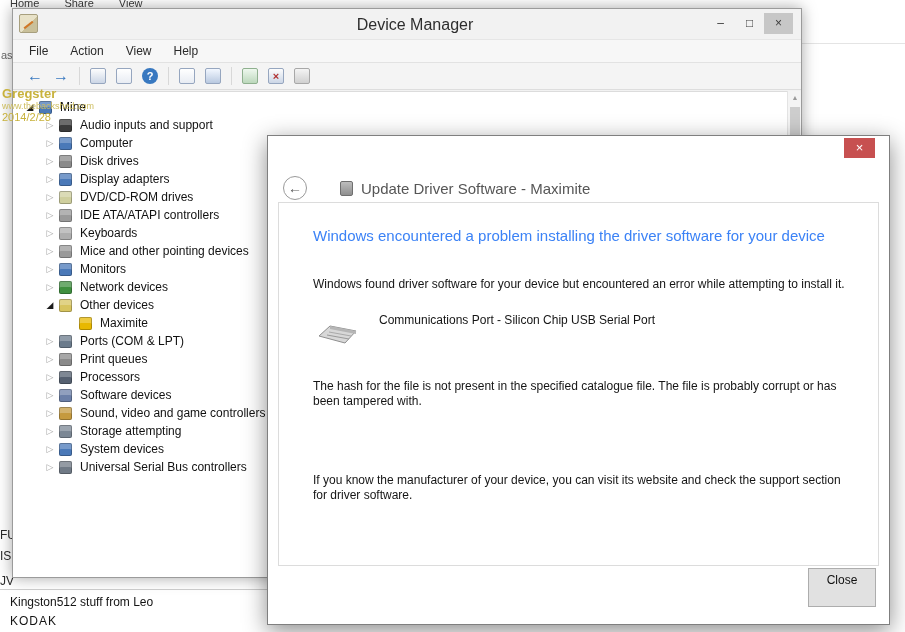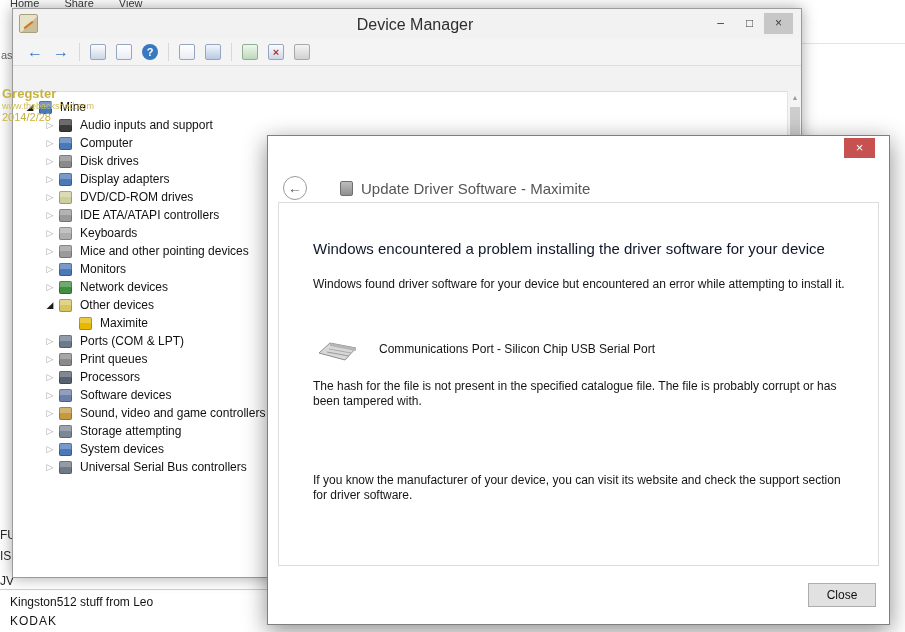--- a/index.html
+++ b/index.html
@@ -77,29 +77,29 @@
   }
   .dlg-close { position:absolute; top:2px; right:14px; width:31px; height:20px; background:#c75050;
     color:#fff; font-size:13px; text-align:center; line-height:19px; }
   .dlg-back { position:absolute; left:15px; top:40px; width:24px; height:24px; border:1px solid #9a9a9a; border-radius:50%;
     color:#5a5a5a; font-size:14px; text-align:center; line-height:22px; background:#fff; }
   .dlg-title-icon { position:absolute; left:72px; top:45px; width:13px; height:15px;
     background:linear-gradient(#bdbdbd,#8f8f8f); border:1px solid #6f6f6f; border-radius:2px; }
   .dlg-title { position:absolute; left:93px; top:44px; font-size:15px; color:#565656; }
 
   .dlg-content { position:absolute; left:10px; right:10px; top:66px; bottom:58px; border:1px solid #dcdcdc; background:#fff; }
-  .dlg-heading { position:absolute; left:34px; top:37px; font-size:15px; color:#0f172a; white-space:nowrap; }
+  .dlg-heading { position:absolute; left:34px; top:24px; font-size:15px; color:#3b82f6; white-space:nowrap; }
   .dlg-para { position:absolute; left:34px; width:538px; font-size:12px; line-height:15px; color:#151515; }
   .dlg-para1 { top:74px; }
-  .dlg-device-row { position:absolute; left:36px; top:133px; display:flex; align-items:flex-end; }
+  .dlg-device-row { position:absolute; left:36px; top:116px; display:flex; align-items:flex-start; }
   .dlg-device-name { margin-left:18px; font-size:12px; color:#151515; position:relative; top:-6px; }
   .dlg-para2 { top:176px; }
   .dlg-para3 { top:270px; }
 
-  .dlg-close-btn { position:absolute; right:13px; bottom:17px; width:68px; height:24px;
+  .dlg-close-btn { position:absolute; right:13px; bottom:17px; width:68px; height:39px;
     background:#e1e1e1; border:1px solid #adadad; font-size:12px; color:#111; text-align:center; line-height:22px;
     font-family:"Liberation Sans", sans-serif; }
 </style>
 </head>
 <body>
 
 <div class="bg-tabs">
   <span>Home</span>
   <span>Share</span>
   <span>View</span>
@@ -115,20 +115,26 @@
 
 <div class="dm-window">
   <div class="dm-titlebar">
     <span class="dm-appicon"></span>
     <div class="dm-title">Device Manager</div>
     <div class="dm-caption-buttons">
       <span class="cap-btn">–</span>
       <span class="cap-btn">□</span>
       <span class="cap-btn close">×</span>
     </div>
+  </div>
+  <div class="dm-menubar">
+    <span>File</span>
+    <span>Action</span>
+    <span>View</span>
+    <span>Help</span>
   </div>
   <div class="dm-toolbar">
       <span class="tb-arrow">←</span>
       <span class="tb-arrow">→</span>
       <span class="tb-sep"></span>
       <span class="tb-sq v-panel"></span>
       <span class="tb-sq v-doc"></span>
       <span class="tb-help">?</span>
       <span class="tb-sep"></span>
       <span class="tb-sq v-doc"></span>

